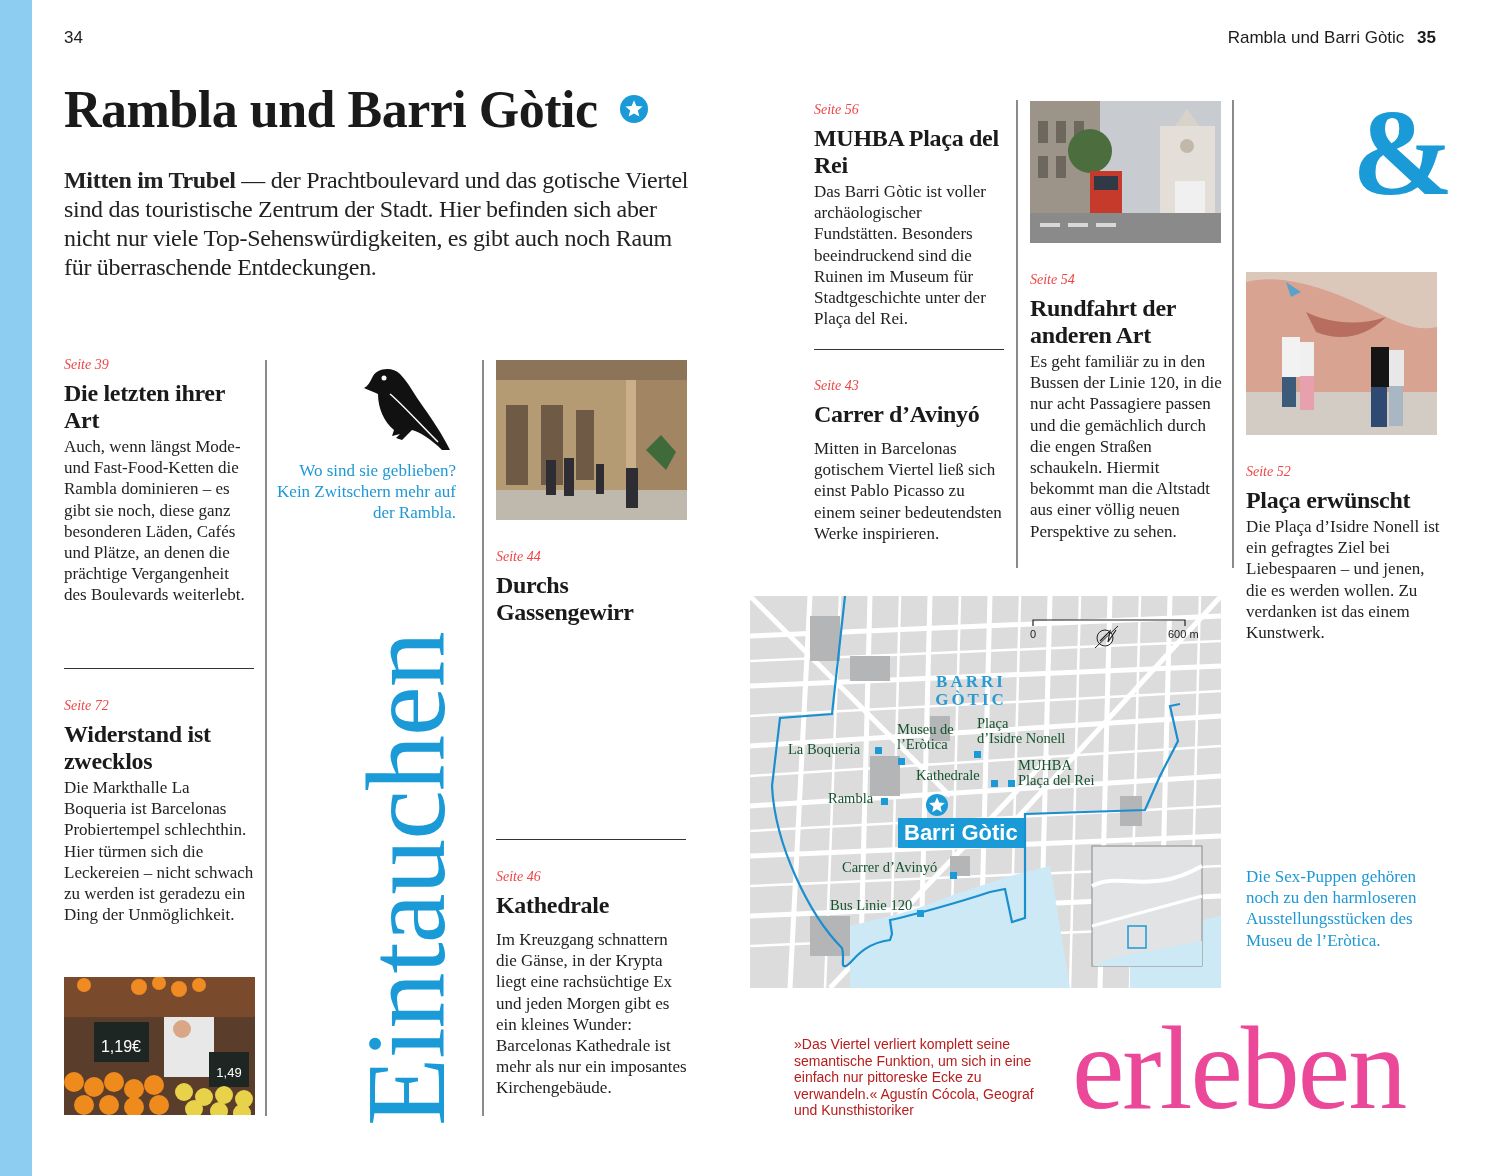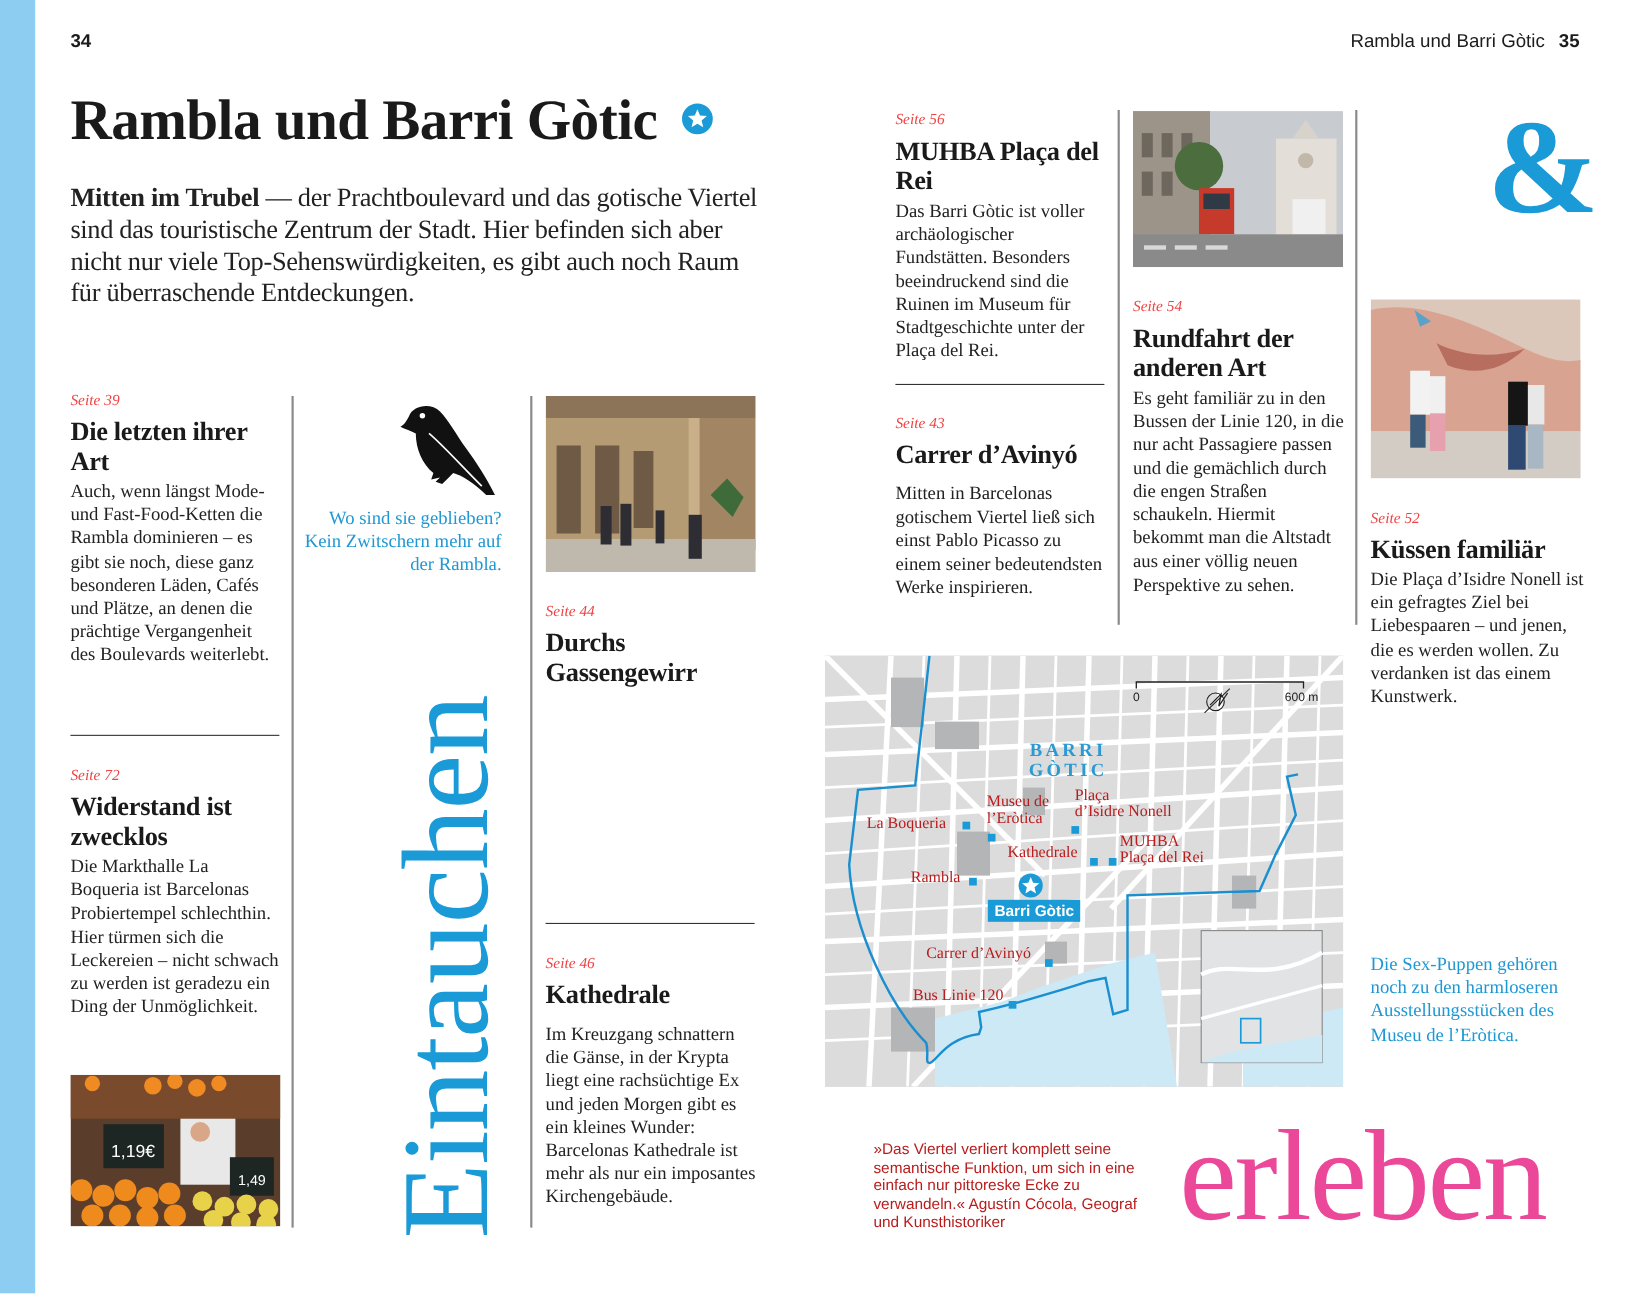--- a/index.html
+++ b/index.html
@@ -29,32 +29,32 @@
 
   .photo { position: absolute; overflow: hidden; }
 
   .vertical-word { position: absolute; font-family: "Liberation Serif", serif; color: #1a9ad6; font-size: 112px; line-height: 1; transform-origin: left top; transform: rotate(-90deg); white-space: nowrap; letter-spacing: -1px; }
   .big-word { position: absolute; font-family: "Liberation Serif", serif; color: #ec4899; font-size: 118px; line-height: 1; letter-spacing: -2px; }
   .amp { position: absolute; font-family: "Liberation Serif", serif; color: #1a9ad6; font-size: 122px; line-height: 1; font-weight: bold; }
 
   .quote { font-family: "Liberation Sans", sans-serif; font-size: 14px; line-height: 16.5px; color: #b91c1c; }
 
   .map { position: absolute; left: 750px; top: 596px; width: 471px; height: 392px; background: #d9dadb; overflow: hidden; }
-  .map-label { position: absolute; font-family: "Liberation Serif", serif; font-size: 14.5px; color: #b91c1c; line-height: 15px; white-space: nowrap; }
+  .map-label { position: absolute; font-family: "Liberation Serif", serif; font-size: 14.5px; color: #14532d; line-height: 15px; white-space: nowrap; }
   .map-pt { position: absolute; width: 7px; height: 7px; background: #1a9ad6; }
   .map-district { position: absolute; font-family: "Liberation Serif", serif; font-weight: bold; color: #2b9ad3; font-size: 17px; letter-spacing: 3px; line-height: 18px; text-align: center; }
-  .map-tag { position: absolute; background: #1a9ad6; color: #fff; font-family: "Liberation Sans", sans-serif; font-weight: bold; font-size: 14px; padding: 2px 6px; white-space: nowrap; }
+  .map-tag { position: absolute; background: #1a9ad6; color: #fff; font-family: "Liberation Sans", sans-serif; font-weight: bold; font-size: 22px; padding: 2px 6px; white-space: nowrap; }
   .scale-lbl { position: absolute; font-family: "Liberation Sans", sans-serif; font-size: 11px; color: #222; }
 </style>
 </head>
 <body>
 
 <div class="spine"></div>
 
-<div class="abs folio" style="left:64px; top:28px; font-weight:bold;">34</div>
+<div class="abs folio" style="left:64px; top:28px; font-weight:normal;">34</div>
 <div class="abs folio" style="right:64px; top:28px;">
   <span>Rambla und Barri Gòtic</span>
   <b style="margin-left:8px;">35</b>
 </div>
 
 <div class="abs page-title" style="left:64px; top:84px;">
   <span>Rambla und Barri Gòtic</span>
   <span class="star-badge">
     <svg width="22" height="22" viewBox="0 0 24 24">
         <path fill="#fff" d="M12 2.5l2.6 6.3 6.8.5-5.2 4.4 1.6 6.6L12 16.8l-5.8 3.5 1.6-6.6L2.6 9.3l6.8-.5z"></path>
@@ -235,21 +235,21 @@
     <rect x="54" y="104" width="14" height="34" fill="#e6a0ae"></rect>
     <rect x="125" y="75" width="18" height="40" fill="#151515"></rect>
     <rect x="125" y="115" width="16" height="40" fill="#2f4a72"></rect>
     <rect x="143" y="78" width="15" height="36" fill="#e8e8e8"></rect>
     <rect x="143" y="114" width="14" height="40" fill="#a9b6c4"></rect>
   </svg>
 </div>
 
 <div class="abs" style="left:1246px; top:462px; width:200px;">
   <div class="seite">Seite 52</div>
-  <div class="h" style="margin-top:5px;">Küssen familiär</div>
+  <div class="h" style="margin-top:5px;">Plaça erwünscht</div>
   <div class="body" style="margin-top:2px;">Die Plaça d’Isidre Nonell ist ein gefragtes Ziel bei Liebespaaren – und jenen, die es werden wollen. Zu verdanken ist das einem Kunstwerk.</div>
 </div>
 
 <div class="abs caption-blue" style="left:1246px; top:866px; width:196px;">Die Sex-Puppen gehören noch zu den harmloseren Ausstellungsstücken des Museu de l’Eròtica.</div>
 
 <div class="map">
   <svg width="471" height="392" viewBox="0 0 471 392" style="position:absolute; left:0; top:0;">
     <rect width="471" height="392" fill="#dcdcdd"></rect>
     <g stroke="#ffffff" stroke-width="5" fill="none">
       <path d="M0 40 L471 20"></path>

